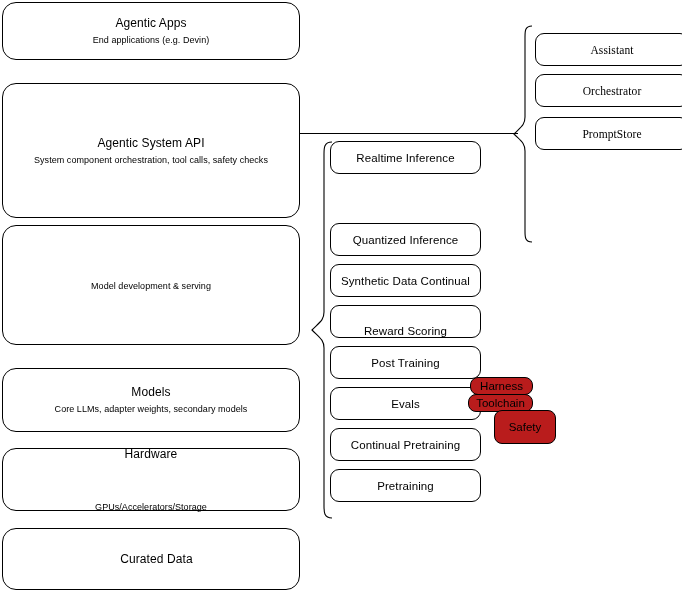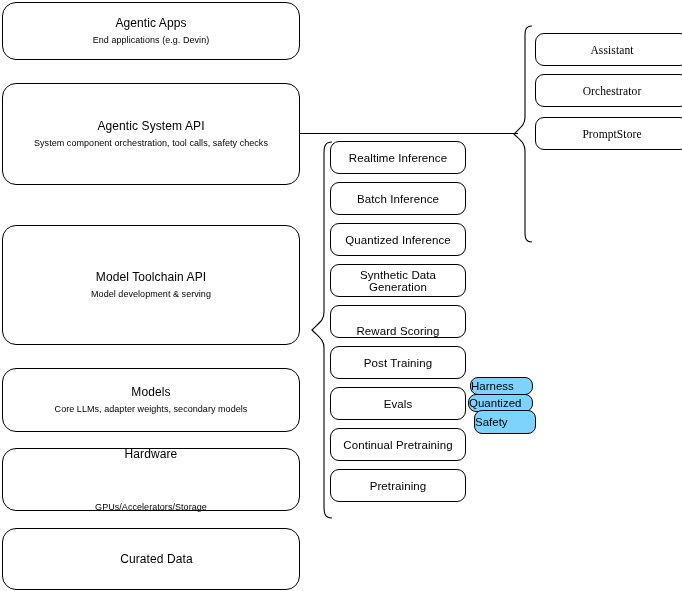--- a/index.html
+++ b/index.html
@@ -49,32 +49,33 @@
     letter-spacing: 0.05px;
   }
 
   
   .capability {
     height: 33px;
     border-radius: 9px;
     font-size: 11.5px;
     letter-spacing: 0.1px;
   }
-  .mid { left: 330px; width: 136px; }
+  .mid { left: 330px; width: 151px; }
   .right { left: 535px; width: 154px; font-family: Liberation Serif, serif; }
 
   
   .minipill {
     position: absolute;
     box-sizing: border-box;
-    background: #7dd3fc;
+    background: #b91c1c;
     border: 1px solid #000000;
     border-radius: 8px;
     display: flex;
     align-items: center;
+    justify-content: center;
     font-size: 11.5px;
     color: #000000;
     z-index: 5;
   }
 
   
   .connector {
     position: absolute;
     background: #000000;
     height: 1px;
@@ -94,27 +95,26 @@
 </head>
 <body>
 
 <div id="canvas">
 
   <div class="box layer" style="top:2px;height:58px;">
     <div class="title">Agentic Apps</div>
     <div class="subtitle">End applications (e.g. Devin)</div>
   </div>
 
-  <div class="box layer" style="top:83px;height:102px;">
+  <div class="box layer" style="top:83px;height:135px;">
     <div class="title">Agentic System API</div>
     <div class="subtitle">System component orchestration, tool calls, safety checks</div>
   </div>
 
   <div class="box layer" style="top:225px;height:120px;">
-    <div class="title">Model Toolchain API</div>
     <div class="subtitle">Model development &amp; serving</div>
   </div>
 
   <div class="box layer" style="top:368px;height:64px;">
     <div class="title">Models</div>
     <div class="subtitle">Core LLMs, adapter weights, secondary models</div>
   </div>
 
   <div class="box layer" style="top:448px;height:63px;gap:36px;">
     <div class="title">Hardware</div>
@@ -127,28 +127,25 @@
 
   <div class="connector" style="left:300px;top:133px;width:218px;"></div>
 
   <svg class="brace" style="left:310px;top:140px;" width="24" height="380" viewBox="0 0 24 380">
     <path d="M22,2 C14,2 14,8 14,14 L14,172 C14,180 10,182 2,190 C10,198 14,200 14,208 L14,366 C14,372 14,378 22,378"></path>
   </svg>
 
   <div class="box capability mid" style="top:141px;">
     <span>Realtime Inference</span>
   </div>
-  <div class="box capability mid" style="top:182px;">
-    <span>Batch Inference</span>
-  </div>
   <div class="box capability mid" style="top:223px;">
     <span>Quantized Inference</span>
   </div>
   <div class="box capability mid" style="top:264px;">
-    <span>Synthetic Data Generation</span>
+    <span>Synthetic Data Continual</span>
   </div>
   <div class="box capability mid" style="top:305px;justify-content:flex-end;">
     <span>Reward Scoring</span>
   </div>
   <div class="box capability mid" style="top:346px;">
     <span>Post Training</span>
   </div>
   <div class="box capability mid" style="top:387px;">
     <span>Evals</span>
   </div>
@@ -156,23 +153,23 @@
     <span>Continual Pretraining</span>
   </div>
   <div class="box capability mid" style="top:469px;">
     <span>Pretraining</span>
   </div>
 
   <div class="minipill" style="left:470px;top:377px;width:63px;height:18px;">
     <span>Harness</span>
   </div>
   <div class="minipill" style="left:468px;top:394px;width:65px;height:18px;">
-    <span>Quantized</span>
+    <span>Toolchain</span>
   </div>
-  <div class="minipill" style="left:474px;top:410px;width:62px;height:24px;">
+  <div class="minipill" style="left:494px;top:410px;width:62px;height:34px;">
     <span>Safety</span>
   </div>
 
   <svg class="brace" style="left:512px;top:24px;" width="22" height="220" viewBox="0 0 22 220">
     <path d="M20,2 C13,2 13,7 13,13 L13,93 C13,101 9,103 2,110 C9,117 13,119 13,127 L13,207 C13,213 13,218 20,218"></path>
   </svg>
 
   <div class="box capability right" style="top:33px;">
     <span>Assistant</span>
   </div>

